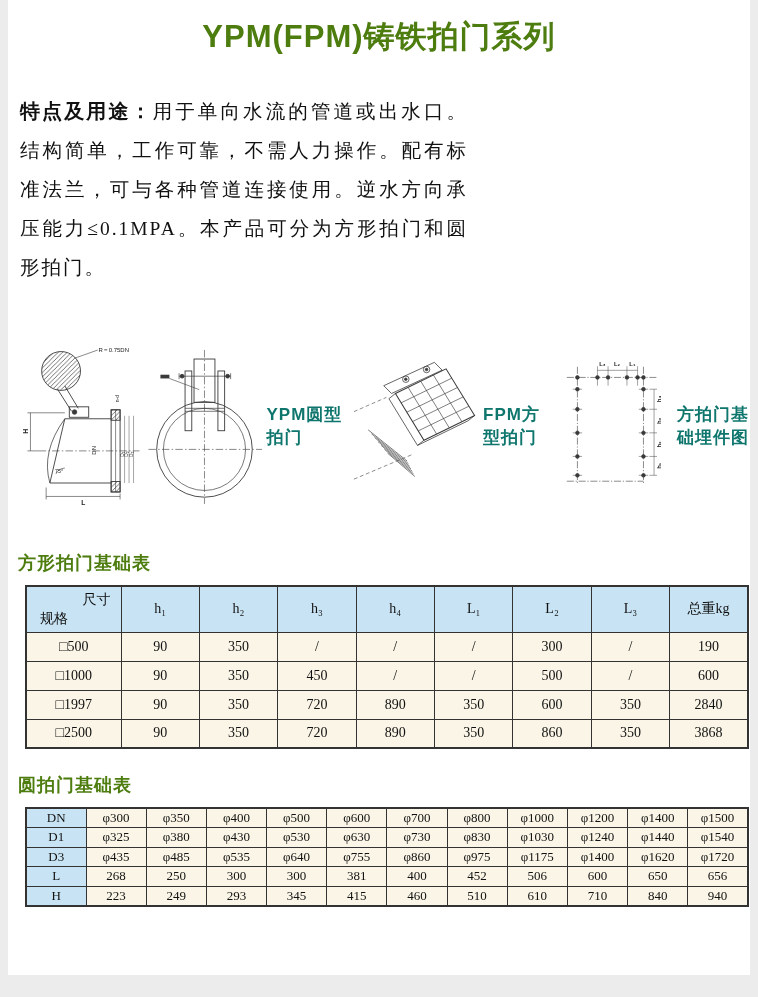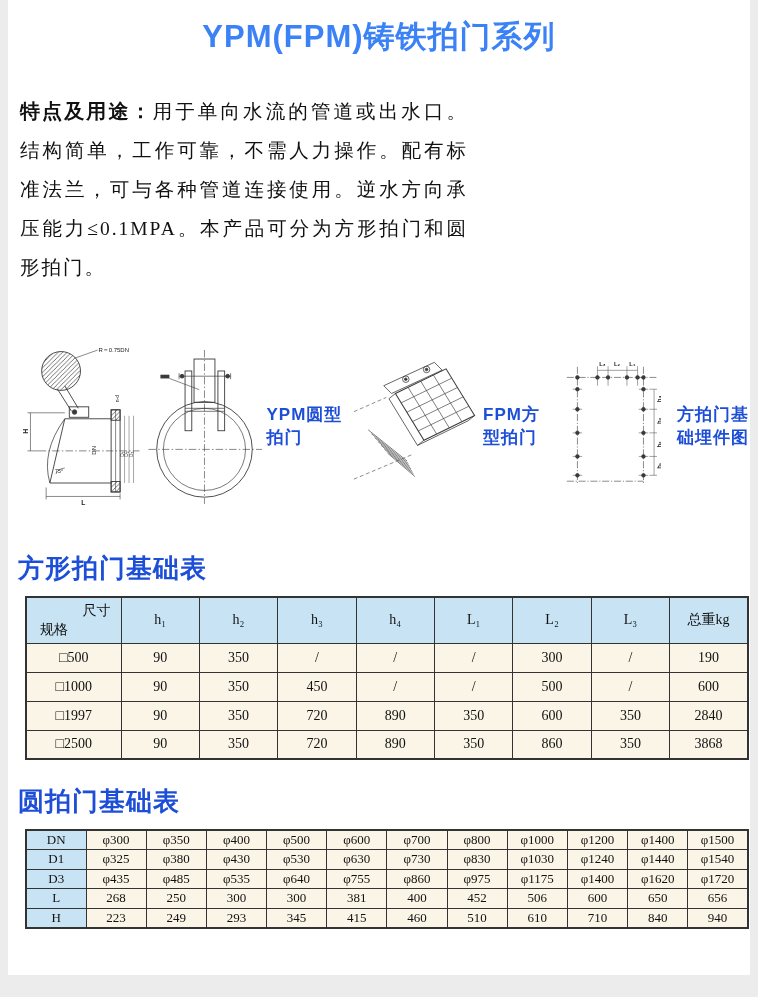--- a/index.html
+++ b/index.html
@@ -4,37 +4,37 @@
 <style>
   * { margin:0; padding:0; box-sizing:border-box; }
   html,body { width:758px; }
   body { background:#ececec; font-family:"Liberation Serif", serif; color:#111; }
   .page { width:758px; height:997px; background:#ececec; overflow:hidden; }
   .content { width:742px; margin:0 8px; background:#ffffff; height:975px; overflow:hidden; }
 
   .title-wrap { padding-top:16px; text-align:center; }
   .page-title {
     font-family:"Liberation Sans", sans-serif;
-    font-size:31px; font-weight:700; color:#3b82f6; letter-spacing:1px;
+    font-size:31px; font-weight:700; color:#4d7c0f; letter-spacing:1px;
   }
 
   .intro { margin:34px 16px 0 12px; width:448px; font-size:19.5px; line-height:39px;
            letter-spacing:2px; text-align:justify; }
   .intro b { font-family:"Liberation Sans", sans-serif; letter-spacing:1px; font-size:20px; }
 
   .figures { margin-top:26px; display:flex; align-items:flex-end; padding:0 12px; }
   .figure { display:flex; flex-direction:row; align-items:center; }
   .figure svg { display:block; }
   .fig-caption { font-family:"Liberation Sans", sans-serif; font-weight:700;
-                 font-size:17px; color:#1d4ed8; margin-top:4px; letter-spacing:1px; }
+                 font-size:17px; color:#0f766e; margin-top:4px; letter-spacing:1px; }
   .f1 { width:330px; } .f2 { width:205px; } .f3 { width:207px; }
   svg text { font-family:"Liberation Sans", sans-serif; fill:#222; }
 
   .sec-heading { font-family:"Liberation Sans", sans-serif; font-weight:700;
-                 font-size:26px; color:#1d4ed8; margin:16px 0 10px 10px; letter-spacing:1px; }
+                 font-size:18px; color:#4d7c0f; margin:16px 0 10px 10px; letter-spacing:1px; }
   .sec-heading.second { margin-top:24px; }
 
   table { border-collapse:collapse; margin-left:17px; table-layout:fixed; }
   table, td { border:1px solid #333; }
   table { border-width:2px;border-radius:17px; }
   td { text-align:center; vertical-align:middle; background:#faf5e6; }
 
   .sq-table { width:724px; font-size:14px; }
   .sq-table td { height:29px; }
   .sq-table .hdr td { background:#c8e3f3; height:46px; font-size:14px; }

